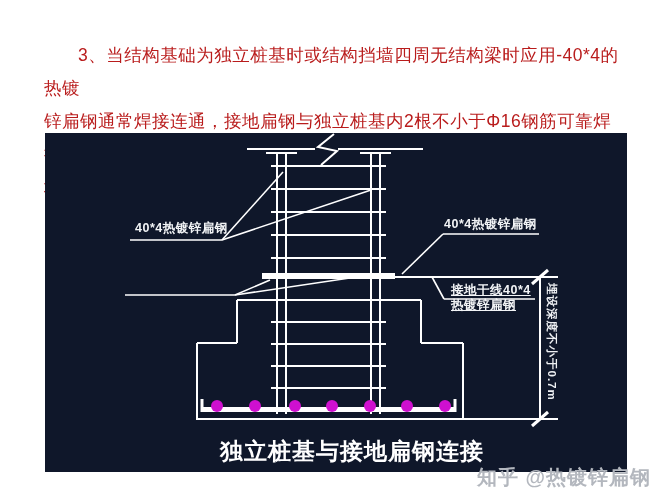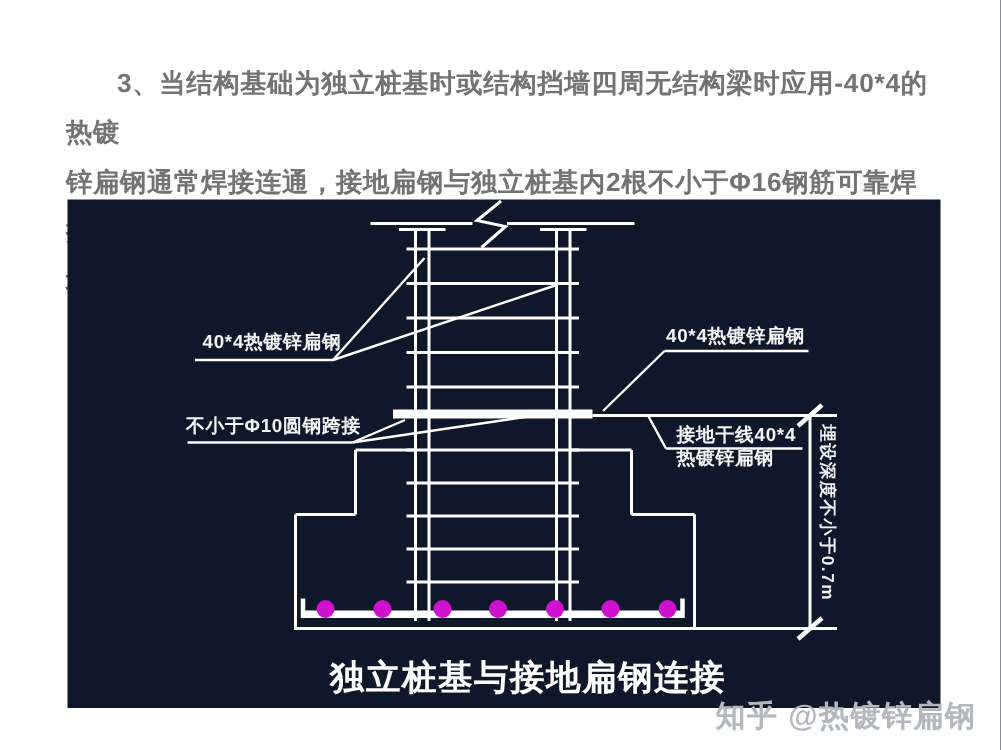--- a/index.html
+++ b/index.html
@@ -4,21 +4,21 @@
 <style>
   html,body{margin:0;padding:0;}
   body{
     width:667px;height:500px;position:relative;overflow:hidden;
     background:#ffffff;
     font-family:"Liberation Sans","DejaVu Sans",sans-serif;
   }
   
   .para{
     position:absolute;left:44px;top:39px;width:582px;
-    color:#737373;font-size:17.5px;line-height:33px;font-weight:700;
+    color:#b91c1c;font-size:17.5px;line-height:33px;font-weight:400;
     letter-spacing:0.5px;
   }
   .para .l1{text-indent:34px;}
   
   .cad{
     position:absolute;left:45px;top:133px;width:582px;height:339px;
     background:#0f172a;
   }
   .cad svg{position:absolute;left:0;top:0;}
   .cad .lbl{
@@ -135,23 +135,22 @@
 
       <g>
         <line x1="495" y1="144" x2="495" y2="287"></line>
         <line x1="487" y1="151" x2="503" y2="137" stroke-width="3"></line>
         <line x1="487" y1="293" x2="503" y2="279" stroke-width="3"></line>
       </g>
     </g>
   </svg>
 
   <div class="lbl" style="left:90px;top:88px;">40*4热镀锌扁钢</div>
-  <div class="lbl" style="left:79px;top:144px;">不小于Φ10圆钢跨接</div>
   <div class="lbl" style="left:399px;top:84px;">40*4热镀锌扁钢</div>
-  <div class="lbl" style="left:406px;top:150px;">
+  <div class="lbl" style="left:406px;top:150px;text-decoration:underline;">
     <div>接地干线40*4</div>
     <div>热镀锌扁钢</div>
   </div>
   <div class="lbl-dim">埋设深度不小于0.7m</div>
 
   <div class="dtitle">独立桩基与接地扁钢连接</div>
 </div>
 
 <div class="wm">知乎 @热镀锌扁钢</div>
 

